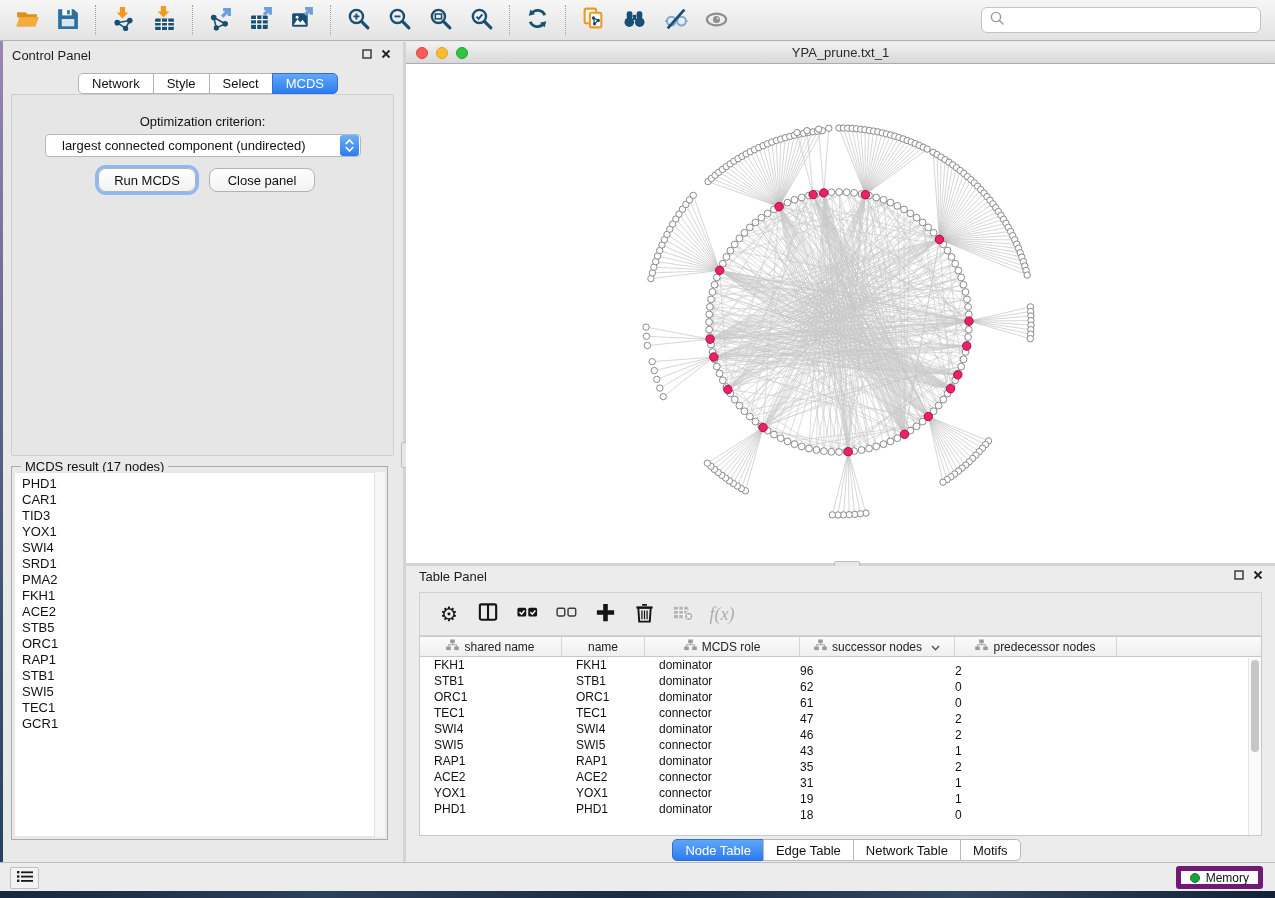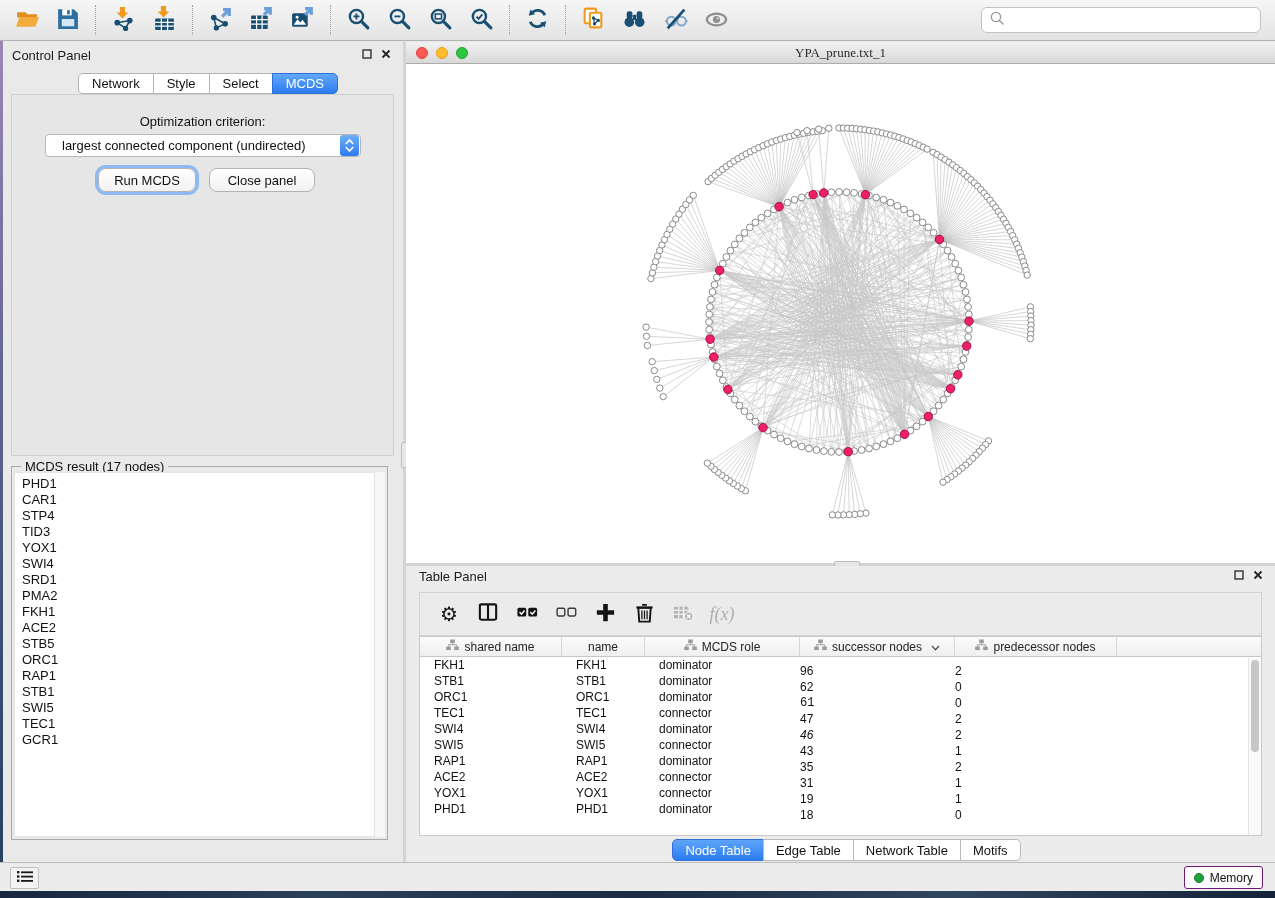--- a/index.html
+++ b/index.html
@@ -73,21 +73,21 @@
 
   
   #net-window { position:absolute; left:406px; top:42px; right:0; height:521px; background:#fff; }
   #net-titlebar { position:absolute; left:0; right:0; top:0; height:22px;
     background:linear-gradient(#f2f2f2,#d8d8d8); border-bottom:1px solid #acacac; }
   #traffic { position:absolute; left:10px; top:5px; display:flex; gap:8px; }
   .light { width:12px; height:12px; border-radius:50%; }
   .light.red { background:#fc5b57; border:1px solid #e2403c; }
   .light.yellow { background:#fdbc2e; border:1px solid #e0a11c; }
   .light.green { background:#2ec63f; border:1px solid #22a32f; }
-  #net-title { position:absolute; width:100%; text-align:center; top:3px; font-size:13px; color:#2b2b2b;font-family:Liberation Serif, serif; }
+  #net-title { position:absolute; width:100%; text-align:center; top:3px; font-size:13px; color:#2b2b2b; }
   #net-canvas { position:absolute; left:0; right:0; top:22px; bottom:0; background:#fff; }
 
   
   #table-panel { position:absolute; left:406px; top:566px; right:0; height:296px; background:#ececec; }
   #tp-header { position:absolute; left:13px; top:3px; }
   #tp-btns { right:12px; top:4px; }
   #tp-toolbar { position:absolute; left:13px; right:13px; top:26px; height:44px; background:#ebebeb;
     border:1px solid #d2d2d2; display:flex; align-items:center; gap:9px; padding-left:14px; }
   .tp-icon { width:30px; height:32px; display:flex; align-items:center; justify-content:center; }
   .gear-glyph { font-size:20px; color:#161616; line-height:1; }
@@ -114,21 +114,21 @@
   .tp-tab:first-child { border-radius:5px 0 0 5px; margin-left:12px; }
   .tp-tab:last-child { border-radius:0 5px 5px 0; }
   .tp-tab.active { background:linear-gradient(#5ea5f8,#2d7cf0); border-color:#2f6fd8; color:#fff; }
 
   
   #status-bar { position:absolute; left:0; right:0; bottom:7px; height:29px; background:#ececec;
     border-top:1px solid #bdbdbd; }
   #menu-btn { position:absolute; left:10px; top:4px; width:29px; height:22px; background:#f3f3f3;
     border:1px solid #bfbfbf; border-radius:2px; display:flex; align-items:center; justify-content:center; }
   #memory-btn { position:absolute; right:12px; top:3px; height:23px; padding:0 9px; background:#fdfdfd;
-    border:1px solid #701a75; border-radius:3px; display:flex; align-items:center; gap:6px; font-size:12px; color:#111;text-align:center; }
+    border:5px solid #701a75; border-radius:3px; display:flex; align-items:center; gap:6px; font-size:12px; color:#111;text-align:center; }
   #memory-dot { width:10px; height:10px; border-radius:50%; background:#1ca23c; border:1px solid #157a2d; }
 </style>
 </head>
 <body>
 
 <div id="app">
 
   <div id="wall-left"></div>
   <div id="wall-bottom"></div>
 
@@ -311,21 +311,20 @@
       </div>
       <button id="run-btn" class="btn">Run MCDS</button>
       <button id="closepanel-btn" class="btn">Close panel</button>
     </div>
 
     <div id="result-group">
       <span id="result-label">MCDS result (17 nodes)</span>
       <div id="result-list">
           <div class="item">PHD1</div>
           <div class="item">CAR1</div>
-          <div class="item">STP4</div>
           <div class="item">TID3</div>
           <div class="item">YOX1</div>
           <div class="item">SWI4</div>
           <div class="item">SRD1</div>
           <div class="item">PMA2</div>
           <div class="item">FKH1</div>
           <div class="item">ACE2</div>
           <div class="item">STB5</div>
           <div class="item">ORC1</div>
           <div class="item">RAP1</div>
@@ -1280,35 +1279,35 @@
             <div class="td l" style="width: 142px;">STB1</div>
             <div class="td l" style="width: 83px;">STB1</div>
             <div class="td l" style="width: 155px;">dominator</div>
             <div class="td r" style="width: 155px;">62</div>
             <div class="td r" style="width: 162px;">0</div>
           </div>
           <div class="trow">
             <div class="td l" style="width: 142px;">ORC1</div>
             <div class="td l" style="width: 83px;">ORC1</div>
             <div class="td l" style="width: 155px;">dominator</div>
-            <div class="td r" style="width: 155px; font-family: Liberation Mono, monospace;">61</div>
+            <div class="td r" style="width: 155px;">61</div>
             <div class="td r" style="width: 162px;">0</div>
           </div>
           <div class="trow">
             <div class="td l" style="width: 142px;">TEC1</div>
             <div class="td l" style="width: 83px;">TEC1</div>
             <div class="td l" style="width: 155px;">connector</div>
             <div class="td r" style="width: 155px;">47</div>
             <div class="td r" style="width: 162px;">2</div>
           </div>
           <div class="trow">
             <div class="td l" style="width: 142px;">SWI4</div>
             <div class="td l" style="width: 83px;">SWI4</div>
             <div class="td l" style="width: 155px;">dominator</div>
-            <div class="td r" style="width: 155px; font-style: italic;">46</div>
+            <div class="td r" style="width: 155px;">46</div>
             <div class="td r" style="width: 162px;">2</div>
           </div>
           <div class="trow">
             <div class="td l" style="width: 142px;">SWI5</div>
             <div class="td l" style="width: 83px;">SWI5</div>
             <div class="td l" style="width: 155px;">connector</div>
             <div class="td r" style="width: 155px;">43</div>
             <div class="td r" style="width: 162px;">1</div>
           </div>
           <div class="trow">

